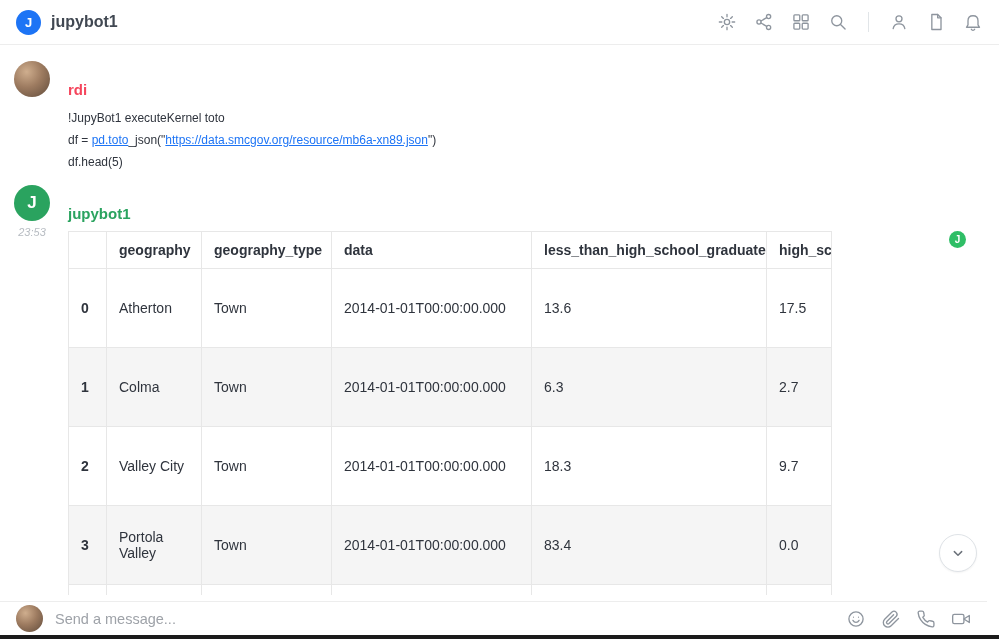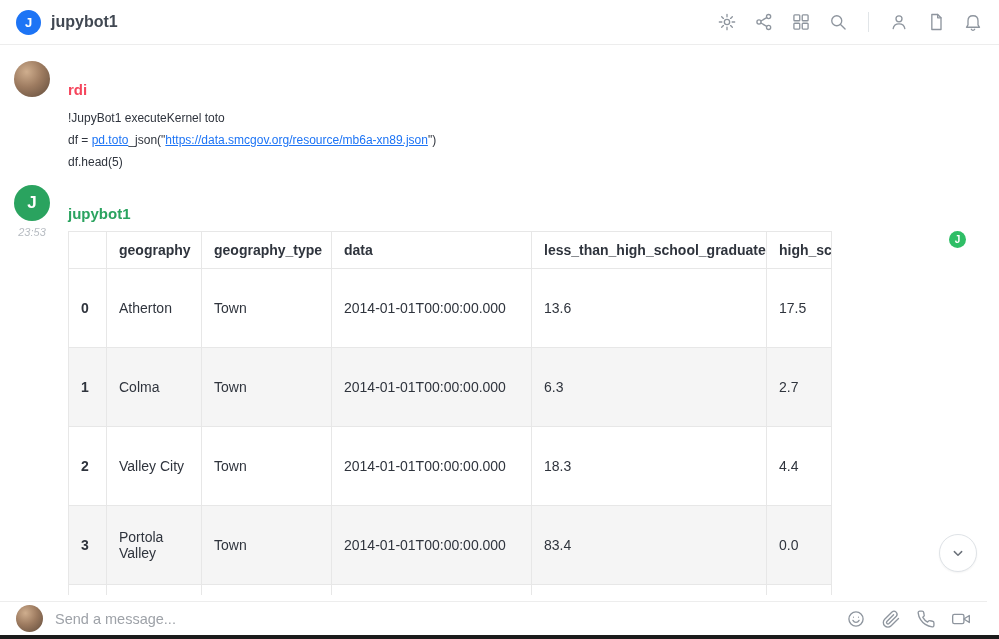--- a/index.html
+++ b/index.html
@@ -217,21 +217,21 @@
               <td>2014-01-01T00:00:00.000</td>
               <td>6.3</td>
               <td>2.7</td>
             </tr>
             <tr>
               <td class="idx">2</td>
               <td>Valley City</td>
               <td>Town</td>
               <td>2014-01-01T00:00:00.000</td>
               <td>18.3</td>
-              <td>4.4</td>
+              <td>9.7</td>
             </tr>
             <tr>
               <td class="idx">3</td>
               <td>Portola Valley</td>
               <td>Town</td>
               <td>2014-01-01T00:00:00.000</td>
               <td>83.4</td>
               <td>0.0</td>
             </tr>
 

